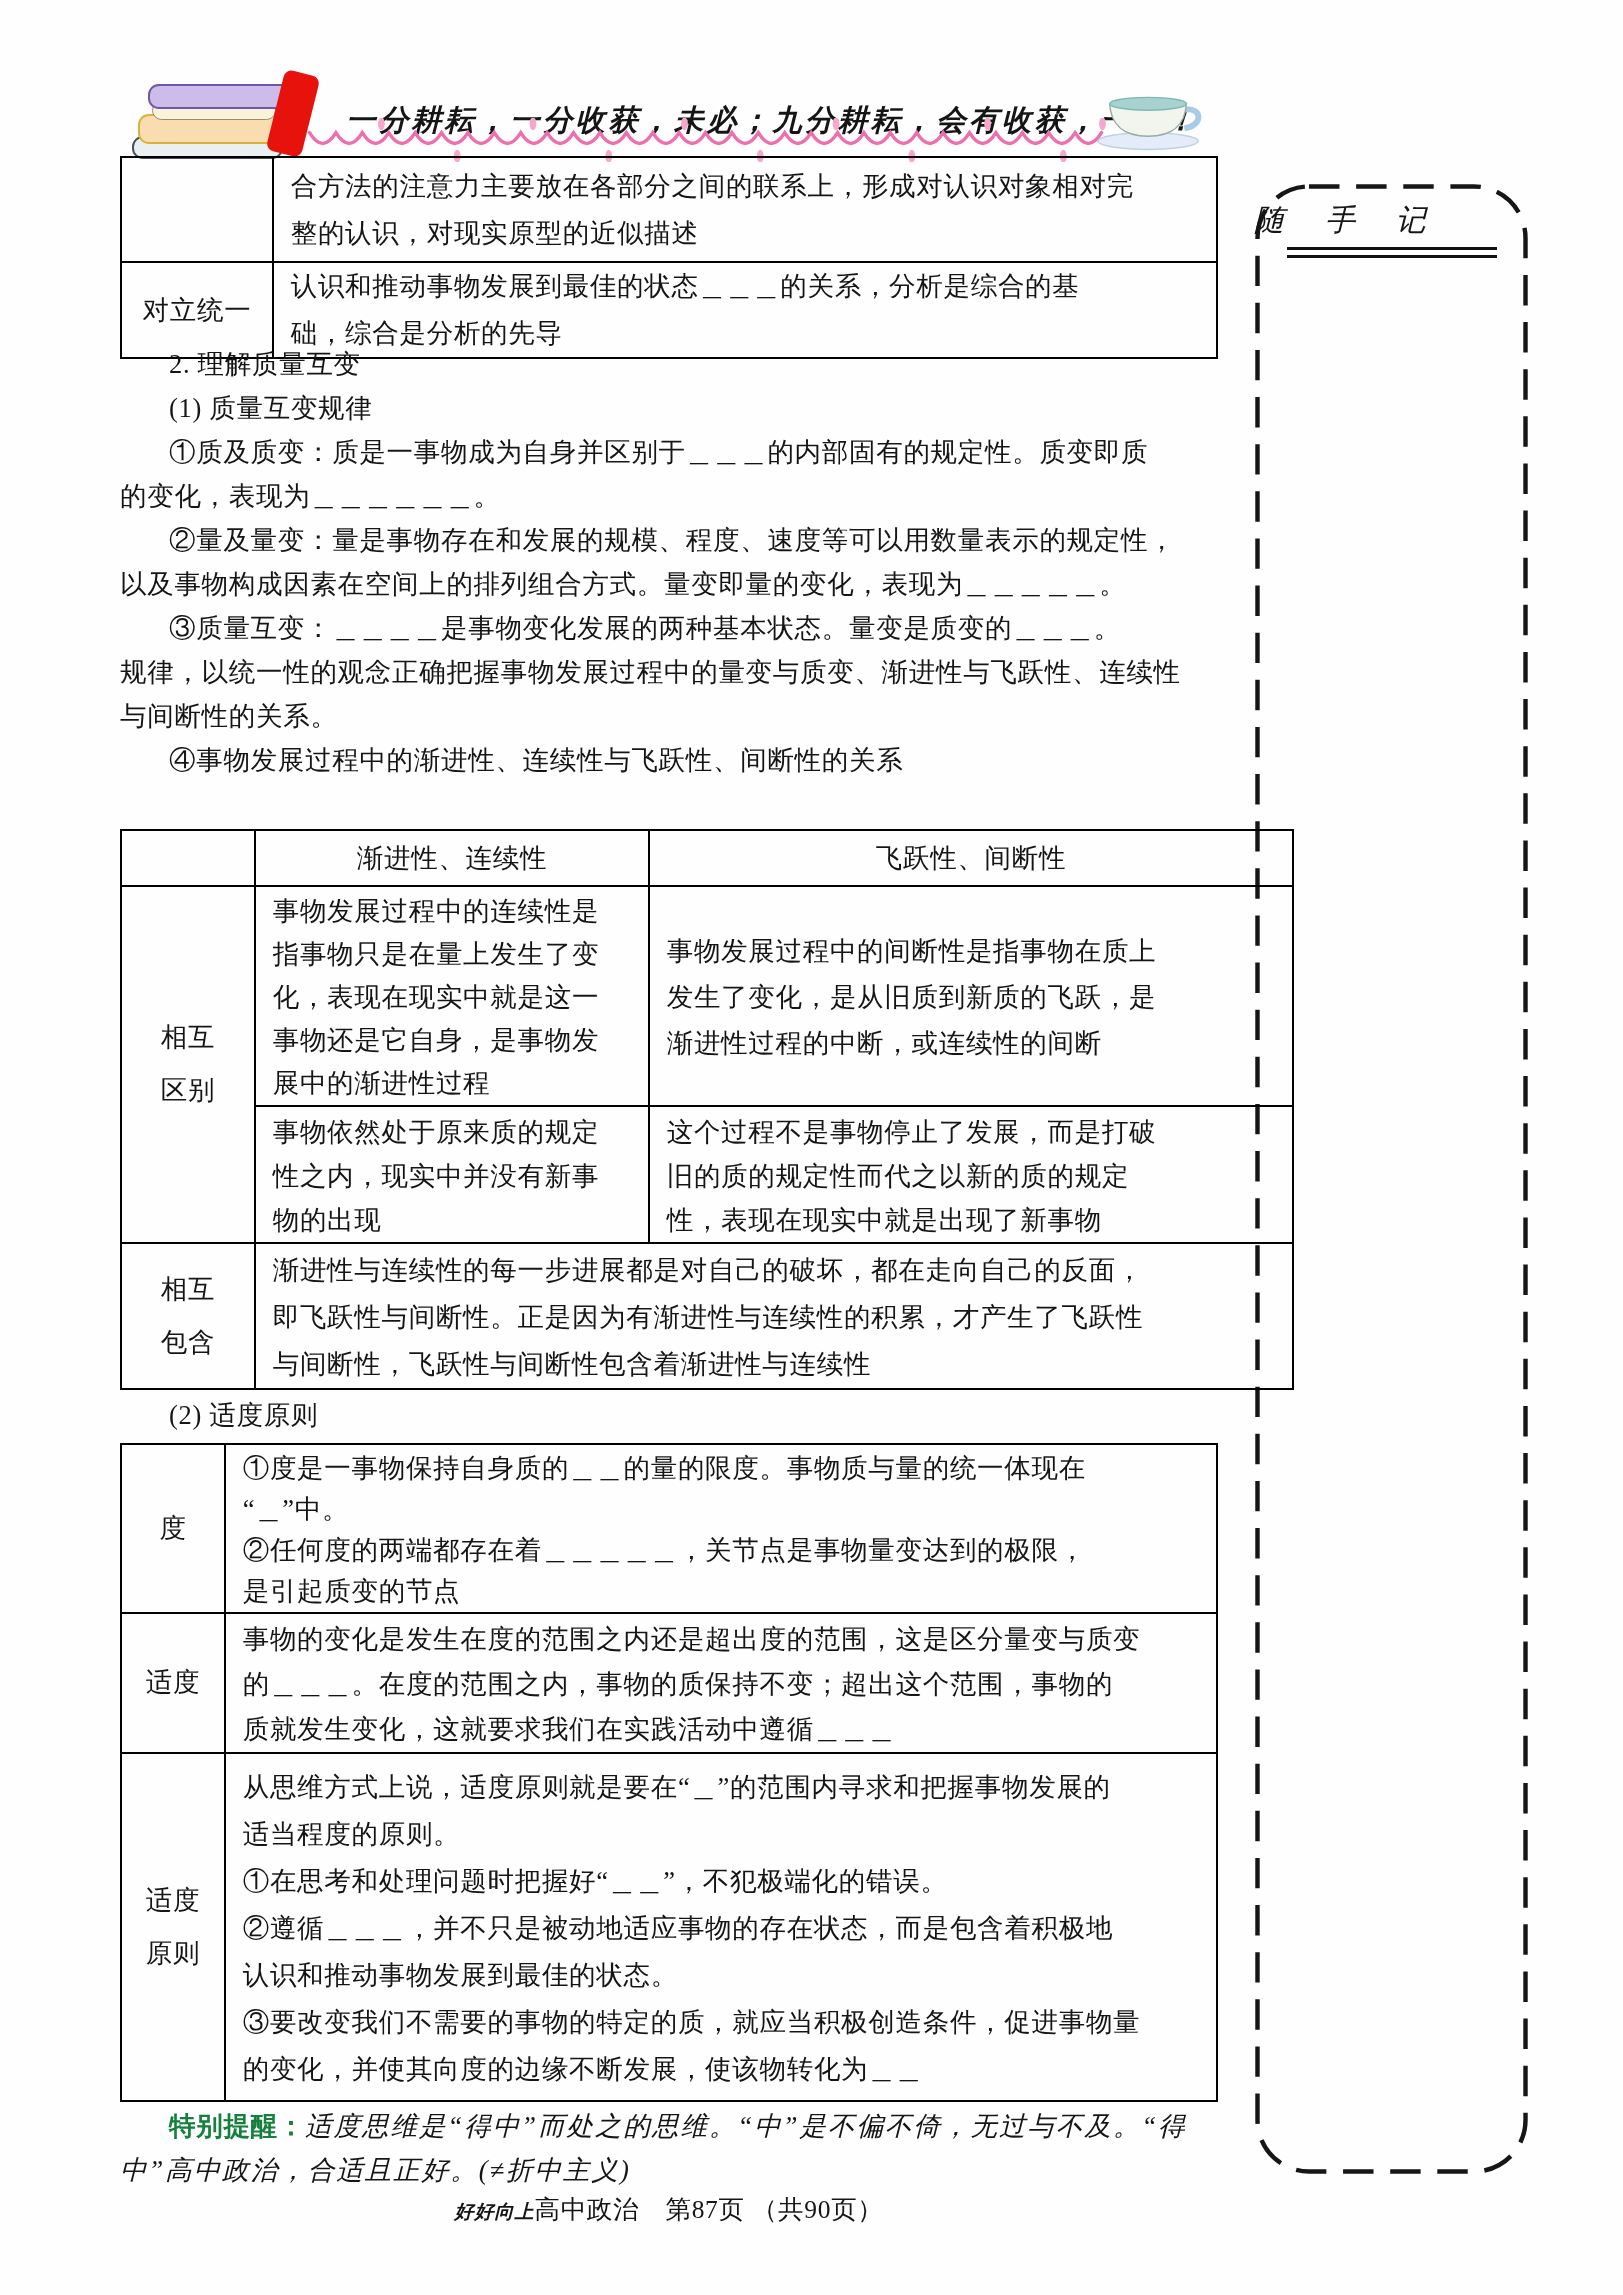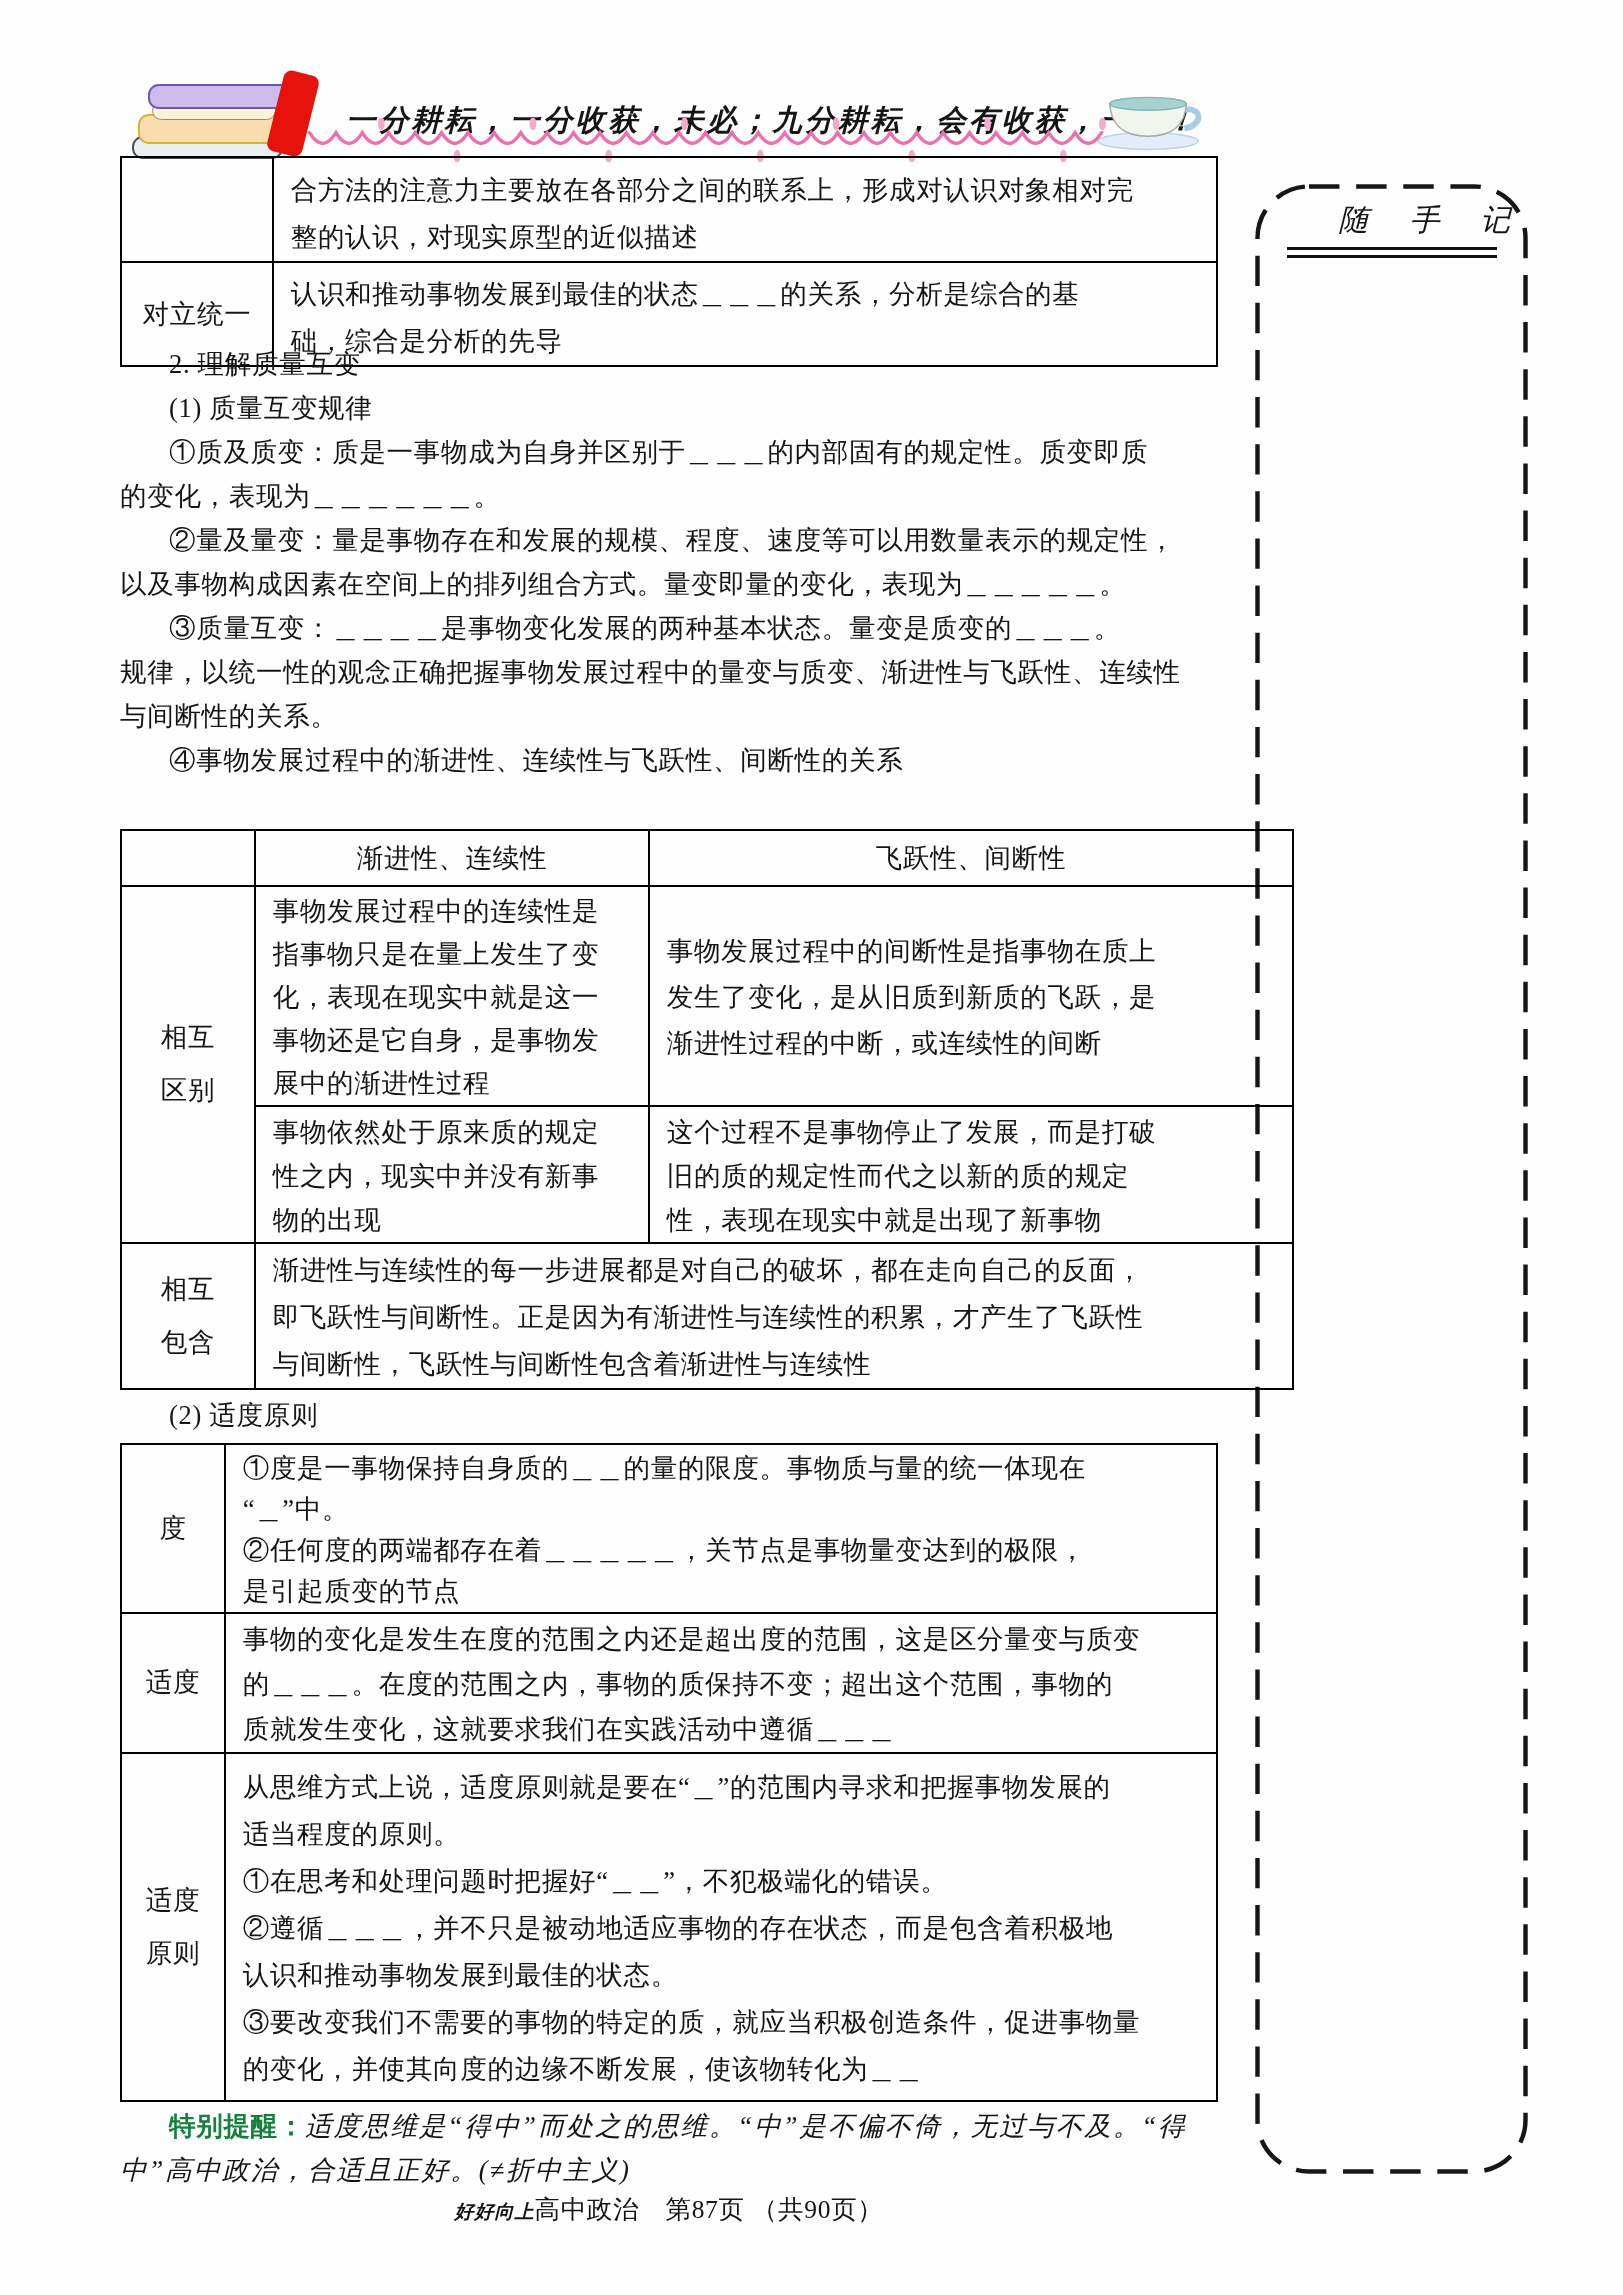--- a/index.html
+++ b/index.html
@@ -16,36 +16,36 @@
   .bk3{left:19.6px;top:16.7px;width:122px;height:17.7px;background:#faf3da;border:1.5px solid #968d6d;}
   .bk4{left:15.7px;top:0;width:140px;height:20.6px;background:#cdbbe9;border:2px solid #6f56a8;}
   .bookmark{position:absolute;left:275px;top:72px;width:36px;height:83px;background:#e8120d;
             border-radius:7.9px;transform:rotate(14deg);}
   .motto{position:absolute;left:346px;top:98px;width:756px;height:44px;line-height:44px;
          font-style:italic;font-weight:bold;font-size:29.4px;letter-spacing:3.4px;white-space:nowrap;}
   .waveWrap{position:absolute;left:304px;top:118px;}
 
   
   .sideBox{position:absolute;left:1254px;top:183px;}
-  .sideTitle{position:absolute;left:1254px;top:200px;width:273px;text-align:right;
+  .sideTitle{position:absolute;left:1254px;top:200px;width:273px;text-align:left;
              font-style:italic;font-size:30px;letter-spacing:16.7px;white-space:nowrap;}
   .rule1{position:absolute;left:1287px;top:247px;width:210px;height:2.5px;background:#111;}
   .rule2{position:absolute;left:1287px;top:255px;width:210px;height:2.5px;background:#111;}
 
   
   table{border-collapse:collapse;table-layout:fixed;}
   td{border:2.5px solid #000;overflow:hidden;padding:0;}
   .t{position:absolute;left:120px;width:1098px;}
   .lab{ text-align:center;vertical-align:middle;line-height:53px;}
   .cellTxt{padding:2.9px 9.8px 0 16.7px;}
   .cellTxt div{white-space:nowrap;}
 
   #table1{top:156px;}
   #table1 td{height:auto;}
-  #table1 .cellTxt{line-height:47px;padding-top:8px;}
+  #table1 .cellTxt{line-height:47px;padding-top:0;}
 
   #table2{top:829px;}
   #table2 .hd{text-align:center;vertical-align:middle;font-size:26.5px;}
   #table2 .s1l{line-height:43px;vertical-align:top;}
   #table2 .mid{vertical-align:middle;line-height:46px;}
   #table2 .s2{vertical-align:middle;line-height:44px;}
   #table2 .cont{vertical-align:middle;line-height:47px;}
 
   #table3{top:1443px;}
   #table3 .r1{line-height:41px;vertical-align:middle;margin-left:36px;}

